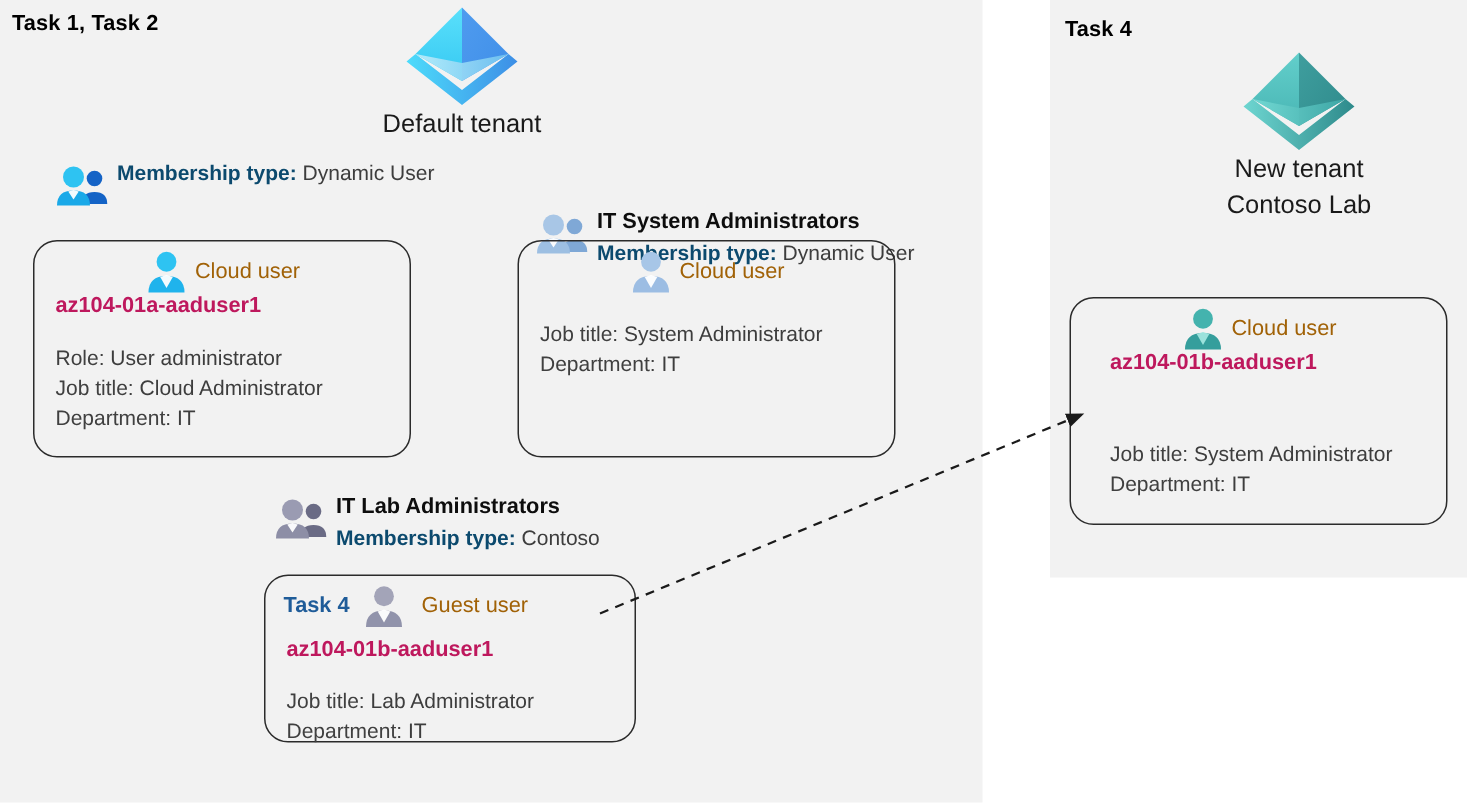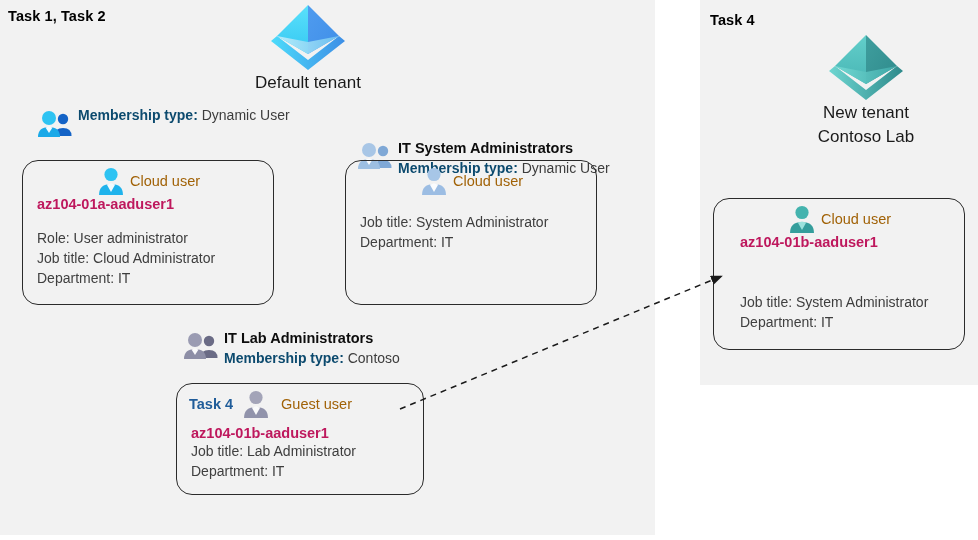--- a/index.html
+++ b/index.html
@@ -300,21 +300,21 @@
     <div class="card-head left">
       <span class="card-task">Task 4</span>
       <svg width="30" height="30" viewBox="0 0 30 30">
         <circle cx="15" cy="8.5" r="6.6" fill="#a3a4b8"></circle>
         <path d="M3 29 q0-11 12-11 q12 0 12 11 z" fill="#9193ab"></path>
         <path d="M10.8 18.6 L15 26 L19.2 18.6 L15 17.4 z" fill="#ffffff" opacity=".95"></path>
       </svg>
       <span class="card-kind" style="margin-left:6px;">Guest user</span>
     </div>
     <div class="card-name" style="margin-top:6px;">az104-01b-aaduser1</div>
-    <div class="card-props" style="">
+    <div class="card-props" style="margin-top:16px;">
       <div>
         <b>Job title:</b>
         <span>Lab Administrator</span>
       </div>
       <div>
         <b>Department:</b>
         <span>IT</span>
       </div>
     </div>
   </div>

